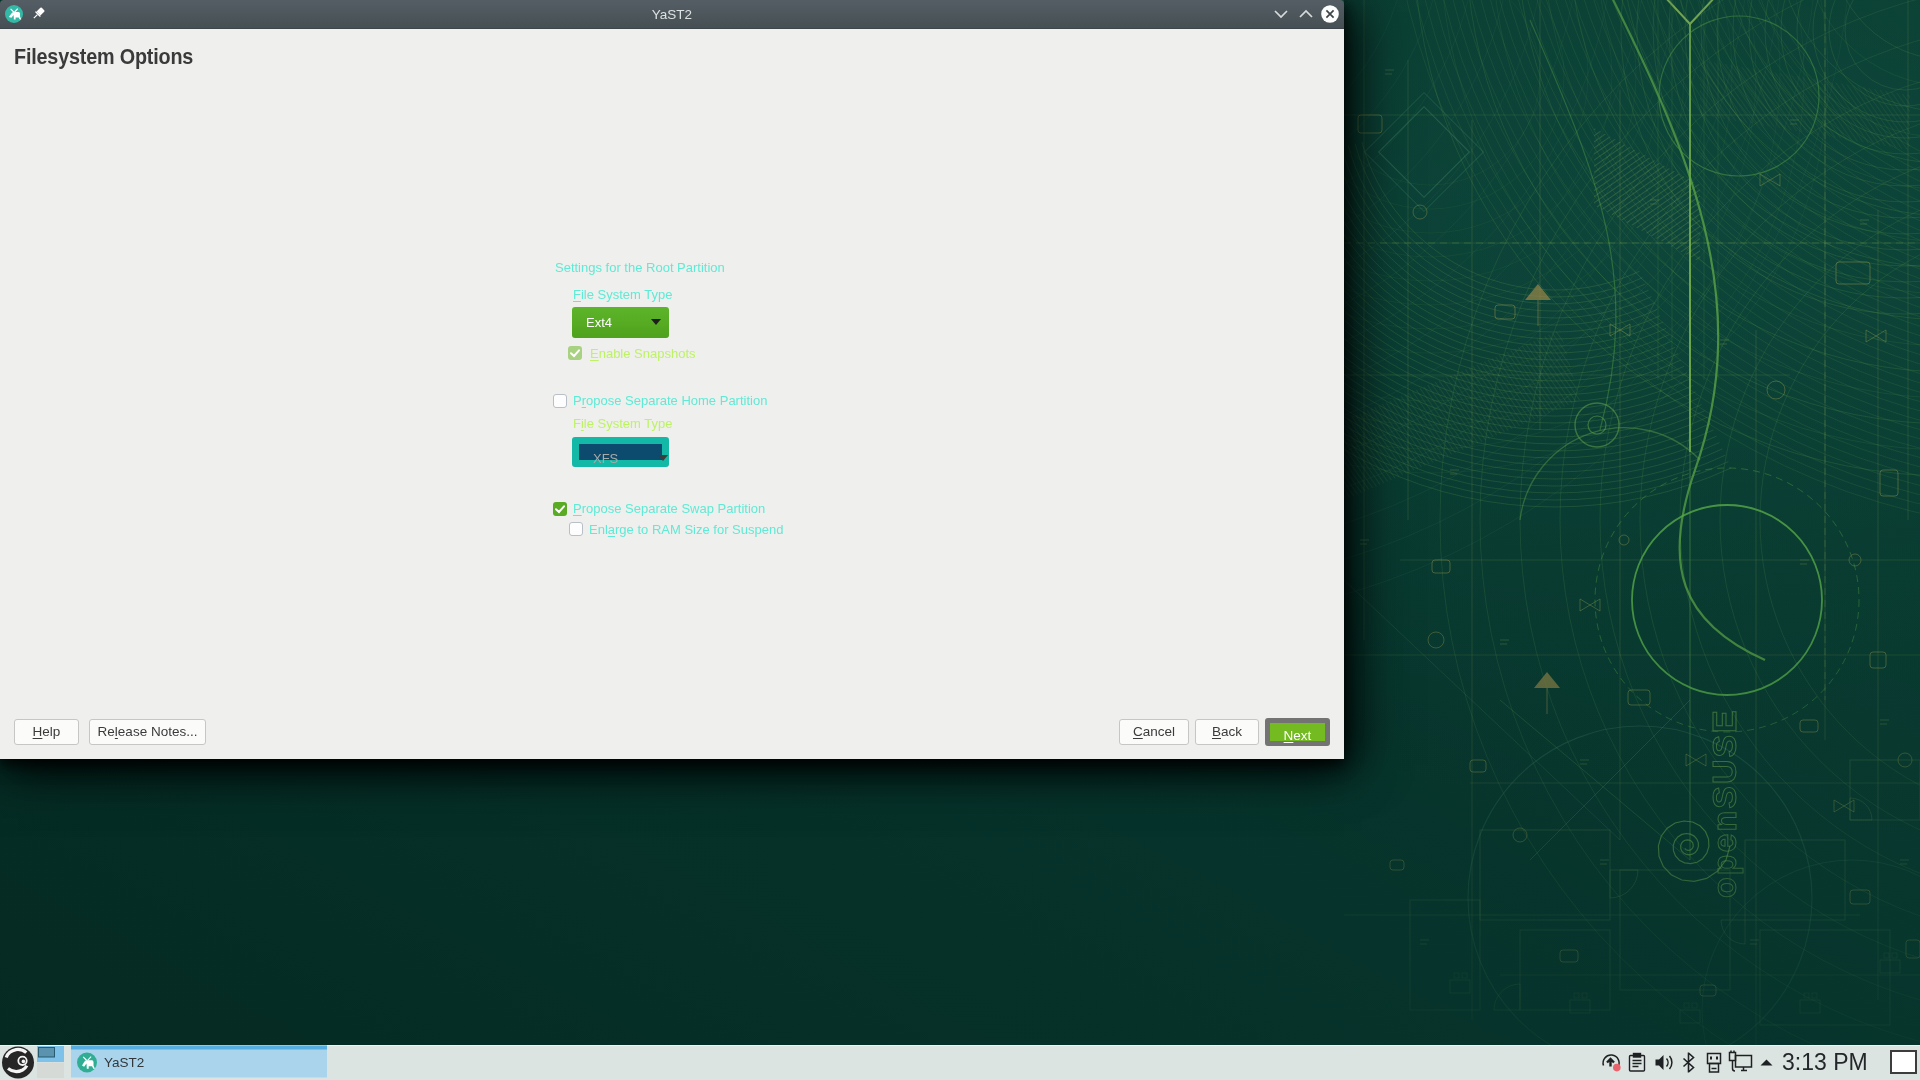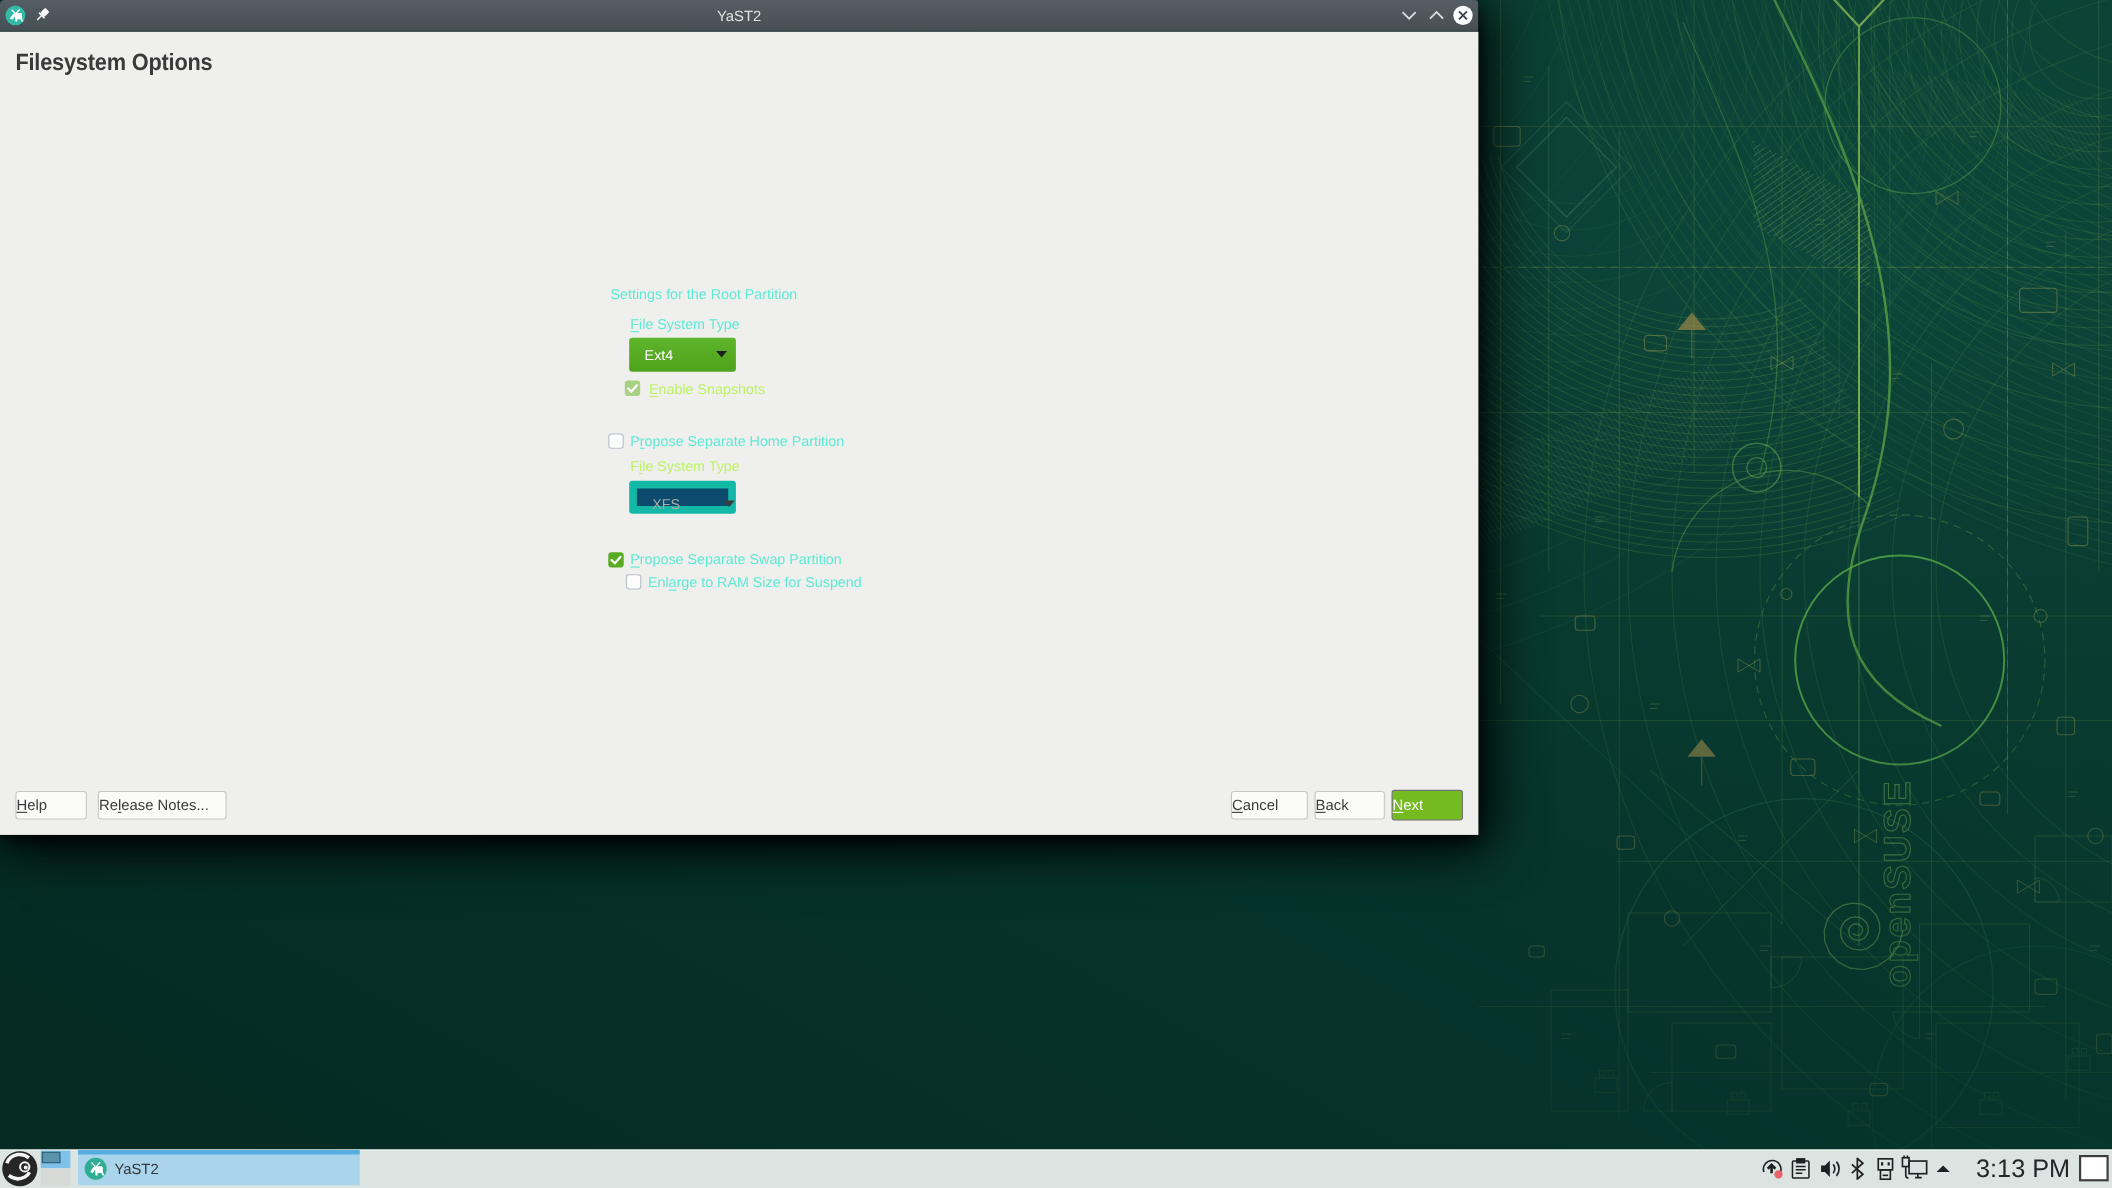--- a/index.html
+++ b/index.html
@@ -11,24 +11,24 @@
 .lbl{position:absolute;font-size:13px;line-height:14px;color:#5eead4;white-space:nowrap}
 .dis{color:#bef264}
 .cb{position:absolute;width:14px;height:14px;border-radius:3px;background:#fdfdfd;border:1px solid #b9bfc7;box-sizing:border-box}
 .cbg{background:#58ab22;border:none}
 .cbdis{background:#a9d182;border:none}
 .combo{position:absolute;width:97px;height:31px;border-radius:3px;box-sizing:border-box}
 .cgreen{background:linear-gradient(#5db52a,#4fa21c)}
 .cdis{background:#0c4a6e;border:7px solid #14b8a6}
 .ctext{position:absolute;left:14px;top:8px;font-size:13px;color:#fff}
 .arrow{position:absolute;left:79px;top:12px;width:0;height:0;border-left:5.5px solid transparent;border-right:5.5px solid transparent;border-top:6.5px solid #1e1e1e}
-.btn{position:absolute;height:26px;box-sizing:border-box;background:#fbfbfa;border:1px solid #c6c6c5;border-radius:3px;font-size:13.5px;color:#3b3b3b;line-height:24px}
+.btn{position:absolute;height:26px;box-sizing:border-box;background:#fbfbfa;border:1px solid #c6c6c5;border-radius:3px;font-size:13.5px;color:#3b3b3b;text-align:center;line-height:24px}
 u{text-decoration:underline;text-underline-offset:2px}
 #taskbar{position:absolute;left:0;top:1045px;width:1920px;height:35px;background:#dce4e1;border-top:1px solid #eef4f1;box-sizing:border-box}
-#clock{position:absolute;left:1782px;top:1049px;width:100px;text-align:right;font-size:23px;color:#23272a;white-space:nowrap}
+#clock{position:absolute;left:1782px;top:1049px;width:100px;text-align:left;font-size:23px;color:#23272a;white-space:nowrap}
 #peek{position:absolute;left:1890px;top:1050px;width:27px;height:24px;background:#fff;border:2px solid #3c3c3c;box-sizing:border-box}
 </style></head>
 <body>
 <svg id="wall" viewBox="0 0 1920 1045" xmlns="http://www.w3.org/2000/svg">
 <defs>
 <linearGradient id="base" x1="0" y1="1" x2="1" y2="0">
  <stop offset="0" stop-color="#052a22"></stop>
         <stop offset="0.4" stop-color="#06332b"></stop>
         <stop offset="0.72" stop-color="#093a30"></stop>
         <stop offset="1" stop-color="#0c4135"></stop>
@@ -365,21 +365,21 @@
   <div class="cb cbg" style="left:553px;top:502px"><svg width="14" height="14">
         <path d="M3 7.2 L6 10 L11 4.3" stroke="#fff" stroke-width="2" fill="none" stroke-linecap="round"></path>
       </svg></div>
   <div class="lbl" style="left:573px;top:502px"><u>P</u>ropose Separate Swap Partition</div>
   <div class="cb" style="left:569px;top:522px"></div>
   <div class="lbl" style="left:589px;top:522.5px">Enl<u>a</u>rge to RAM Size for Suspend</div>
   <div class="btn" style="left:14px;top:719px;width:65px"><u>H</u>elp</div>
   <div class="btn" style="left:89px;top:719px;width:117px">Re<u>l</u>ease Notes...</div>
   <div class="btn" style="left:1119px;top:719px;width:70px"><u>C</u>ancel</div>
   <div class="btn" style="left:1195px;top:719px;width:64px"><u>B</u>ack</div>
-  <div class="btn" style="left:1265px;top:718px;width:65px;height:28px;line-height:26px;background:#74ba21;border:1px solid #737373;color:#fff"><u>N</u>ext</div>
+  <div class="btn" style="left:1265px;top:718px;width:65px;height:28px;line-height:26px;background:#74ba21;border:5px solid #737373;color:#fff"><u>N</u>ext</div>
 </div>
 <div id="taskbar"></div>
 <svg id="tbicons" viewBox="0 0 1920 1080" style="position:absolute;left:0;top:0;width:1920px;height:1080px;pointer-events:none" xmlns="http://www.w3.org/2000/svg">
   <circle cx="18" cy="1062.5" r="16" fill="#262626"></circle>
   <g fill="none" stroke="#f4f4f4">
     <circle cx="22.5" cy="1060.8" r="4.2" stroke-width="1.8"></circle>
     <circle cx="23.4" cy="1061.4" r="1.8" fill="#f4f4f4" stroke="none"></circle>
     <path d="M6.2 1057.5 Q8.5 1051 16 1049.6 Q22 1048.8 26.3 1052.6" stroke-width="3.2"></path>
     <path d="M8 1068.6 Q15 1074 22.5 1070 Q25.5 1068.3 26.8 1065.6" stroke-width="3.2"></path>
   </g>

